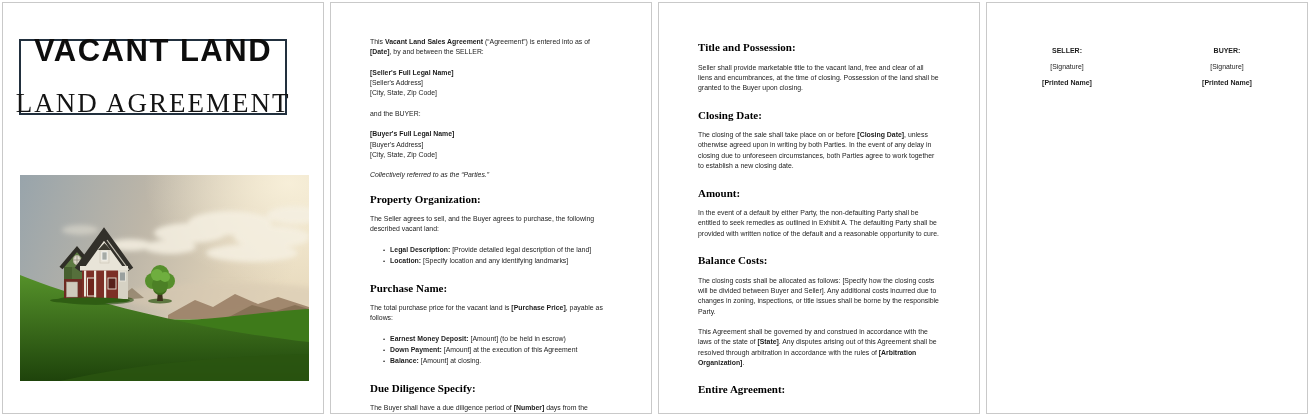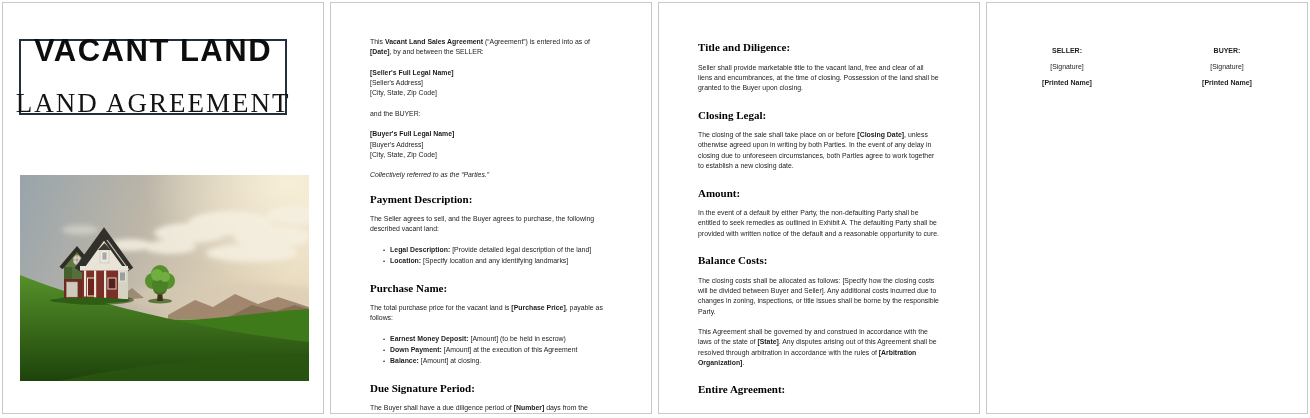--- a/index.html
+++ b/index.html
@@ -164,21 +164,21 @@
         <div>[City, State, Zip Code]</div>
       </div>
       <p>and the BUYER:</p>
       <div class="addr-block">
         <div class="bold">[Buyer's Full Legal Name]</div>
         <div>[Buyer's Address]</div>
         <div>[City, State, Zip Code]</div>
       </div>
       <p class="italic">Collectively referred to as the “Parties.”</p>
       <div class="sections">
-          <h3 class="sec-heading">Payment Description:</h3>
+          <h3 class="sec-heading">Property Organization:</h3>
           <p>The Seller agrees to sell, and the Buyer agrees to purchase, the following described vacant land:</p>
           <ul class="bullet-list">
             <li>
               <span class="bullet-dot">•</span>
               <span><strong>Legal Description:</strong> [Provide detailed legal description of the land]</span>
             </li>
             <li>
               <span class="bullet-dot">•</span>
               <span><strong>Location:</strong> [Specify location and any identifying landmarks]</span>
             </li>
@@ -192,32 +192,32 @@
             </li>
             <li>
               <span class="bullet-dot">•</span>
               <span><strong>Down Payment:</strong> [Amount] at the execution of this Agreement</span>
             </li>
             <li>
               <span class="bullet-dot">•</span>
               <span><strong>Balance:</strong> [Amount] at closing.</span>
             </li>
           </ul>
-          <h3 class="sec-heading">Due Signature Period:</h3>
+          <h3 class="sec-heading">Due Diligence Specify:</h3>
           <p>The Buyer shall have a due diligence period of <strong>[Number]</strong> days from the effective date of this Agreement to inspect the property, review zoning regulations, and perform any other necessary investigations. The Seller agrees to provide all necessary documents and access to the property during this period.</p>
         </div>
     </div>
   </section>
 
   <section class="page">
     <div class="doc-content p3">
       <div class="sections">
-          <h3 class="sec-heading">Title and Diligence:</h3>
+          <h3 class="sec-heading">Title and Possession:</h3>
           <p>Seller shall provide marketable title to the vacant land, free and clear of all liens and encumbrances, at the time of closing. Possession of the land shall be granted to the Buyer upon closing.</p>
-          <h3 class="sec-heading">Closing Legal:</h3>
+          <h3 class="sec-heading">Closing Date:</h3>
           <p>The closing of the sale shall take place on or before <strong>[Closing Date]</strong>, unless otherwise agreed upon in writing by both Parties. In the event of any delay in closing due to unforeseen circumstances, both Parties agree to work together to establish a new closing date.</p>
           <h3 class="sec-heading">Amount:</h3>
           <p>In the event of a default by either Party, the non-defaulting Party shall be entitled to seek remedies as outlined in Exhibit A. The defaulting Party shall be provided with written notice of the default and a reasonable opportunity to cure.</p>
           <h3 class="sec-heading">Balance Costs:</h3>
           <p>The closing costs shall be allocated as follows: [Specify how the closing costs will be divided between Buyer and Seller]. Any additional costs incurred due to changes in zoning, inspections, or title issues shall be borne by the responsible Party.</p>
           <p>This Agreement shall be governed by and construed in accordance with the laws of the state of <strong>[State]</strong>. Any disputes arising out of this Agreement shall be resolved through arbitration in accordance with the rules of <strong>[Arbitration Organization]</strong>.</p>
           <h3 class="sec-heading">Entire Agreement:</h3>
         </div>
 
     </div>

